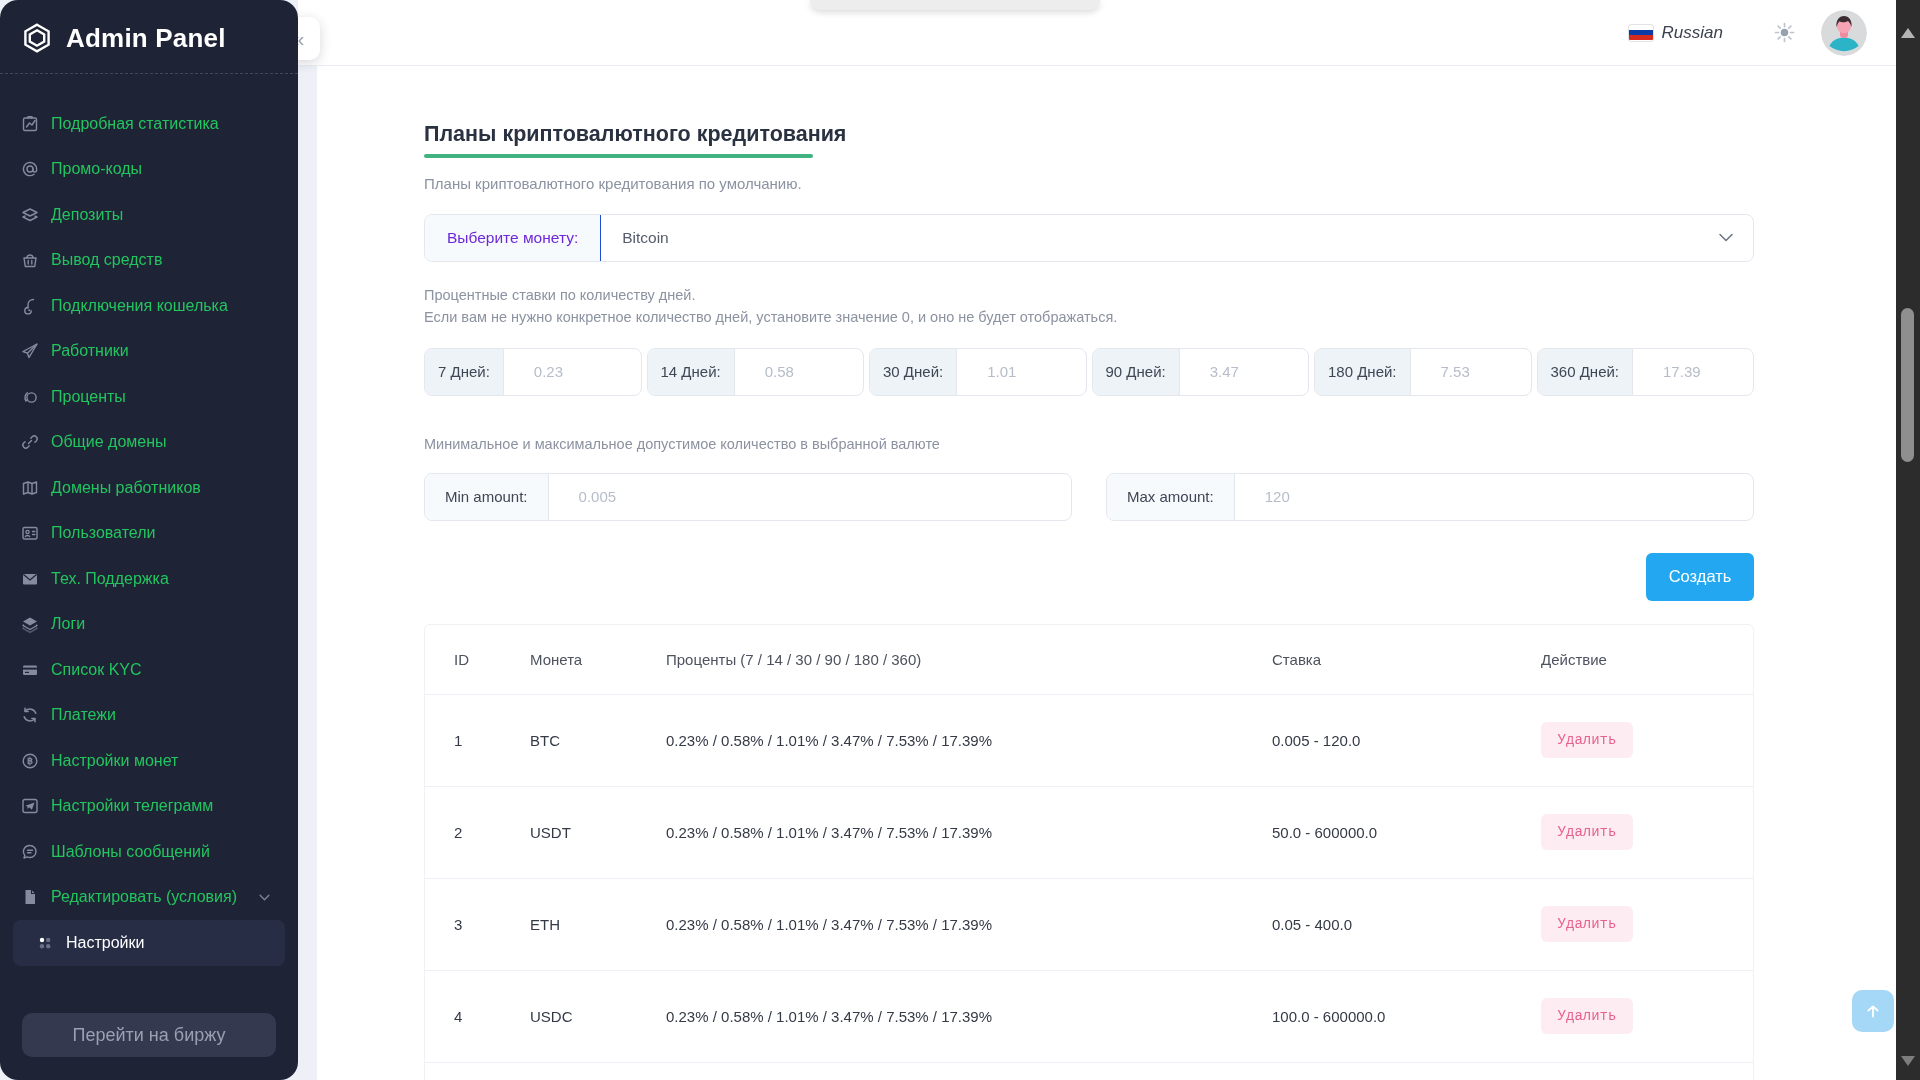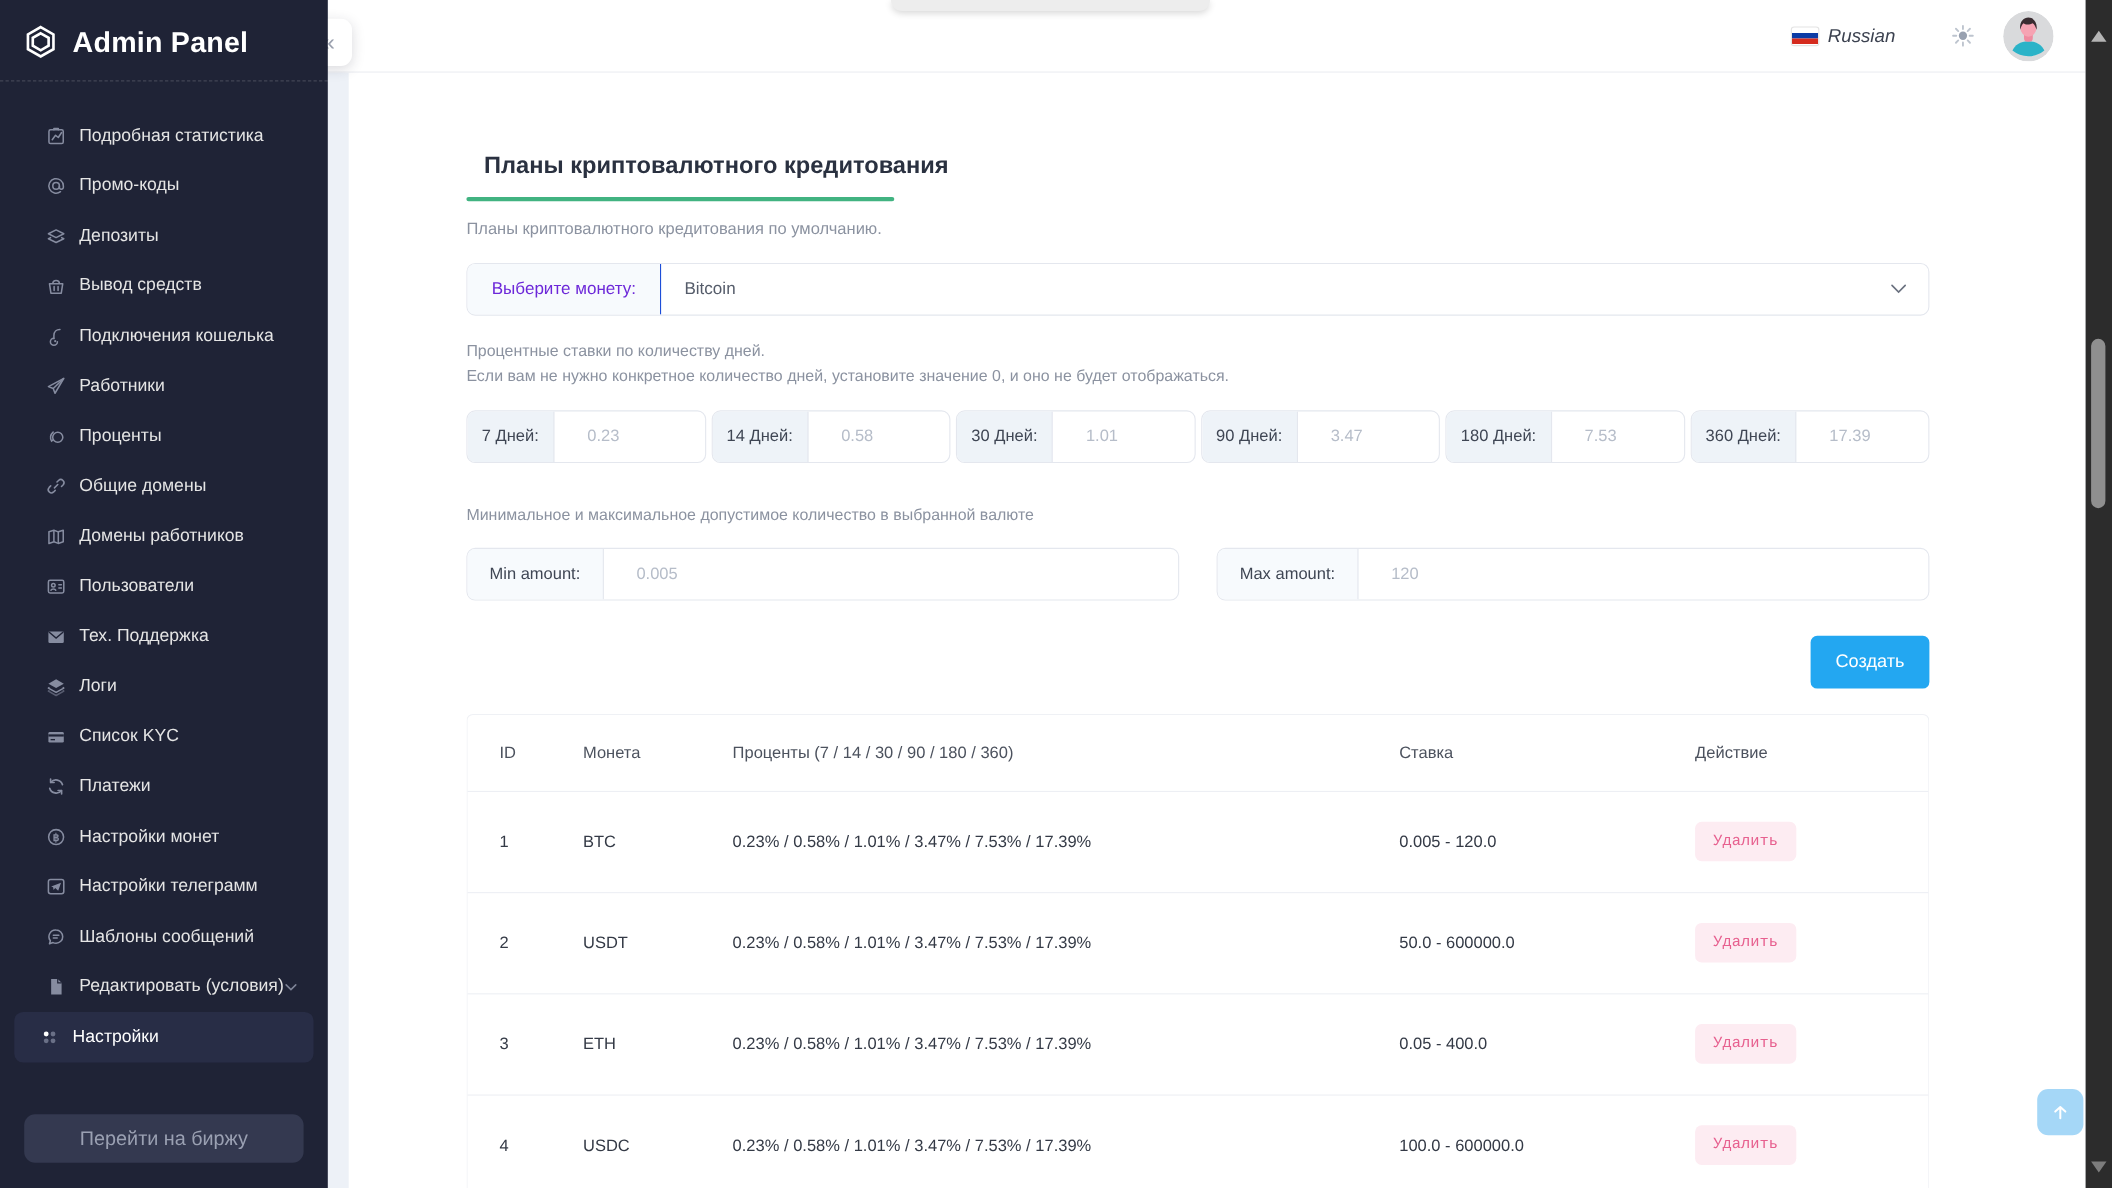--- a/index.html
+++ b/index.html
@@ -1,26 +1,26 @@
 <!DOCTYPE html>
 <html><head>
 <meta charset="utf-8">
 <style>
   html,body{margin:0;padding:0;}
   body{width:1920px;height:1080px;overflow:hidden;background:#edf1f7;
        font-family:"Liberation Sans",sans-serif;-webkit-font-smoothing:antialiased;}
   .app{position:relative;width:1920px;height:1080px;}
 
   
-  .sidebar{position:absolute;left:0;top:0;width:298px;height:1080px;background:#1f2336;z-index:5;}
+  .sidebar{position:absolute;left:0;top:0;width:298px;height:1080px;background:#1f2336;z-index:5;border-radius:18px;}
   .logo-row{display:flex;align-items:center;gap:13px;padding:22px 0 19px 21px;}
   .logo-text{color:#ffffff;font-size:26px;font-weight:bold;letter-spacing:.2px;}
   .sidebar-divider{border-bottom:1px dashed rgba(255,255,255,.16);}
   .menu{margin-top:27px;}
-  .menu-item{height:45.5px;display:flex;align-items:center;padding-left:40px;color:#e5e5e5;
+  .menu-item{height:45.5px;display:flex;align-items:center;padding-left:19px;color:#22c55e;
              font-size:16px;cursor:pointer;}
   .mi-icon{width:21px;display:flex;justify-content:center;align-items:center;margin-right:11px;}
   .mi-label{white-space:nowrap;}
   .menu-item.active{background:#282d46;margin:0 13px;border-radius:8px;padding-left:21px;color:#fff;}
   .mi-caret{margin-left:auto;margin-right:28px;display:flex;}
   .exchange-btn{position:absolute;left:22px;right:22px;bottom:23px;height:44px;background:#343950;
                 color:#9aa0b2;font-size:18px;border:none;border-radius:10px;cursor:pointer;
                 font-family:inherit;}
 
   
@@ -334,21 +334,21 @@
               <path d="M15.6 17c-1-6.5 2.6-11 7.4-11s8.4 4.5 7.4 11c-.8-2.7-2-4.8-3.5-5.9-2.5 1.6-6.8 1.6-8.3.1-1.4 1.1-2.2 3.1-3 5.8z" fill="#3a2c31"></path>
             </svg>
         </span>
       </div>
       <button class="collapse-btn">«</button>
     </div>
     <div class="notch"></div>
 
     <section class="card">
       <div class="content">
-        <h1 class="page-title" style="margin:16px;">Планы криптовалютного кредитования</h1>
+        <h1 class="page-title" style="margin:0;">Планы криптовалютного кредитования</h1>
         <div class="title-underline"></div>
         <div class="subtitle">Планы криптовалютного кредитования по умолчанию.</div>
 
         <div class="select-row">
           <span class="select-label">Выберите монету:</span>
           <span class="select-value">Bitcoin</span>
           <span class="select-caret">
             <svg width="14" height="9" viewBox="0 0 14 9" fill="none" stroke="#6b7280" stroke-width="1.5" stroke-linecap="round">
                 <path d="M1 1.5l6 6 6-6"></path>
               </svg>

